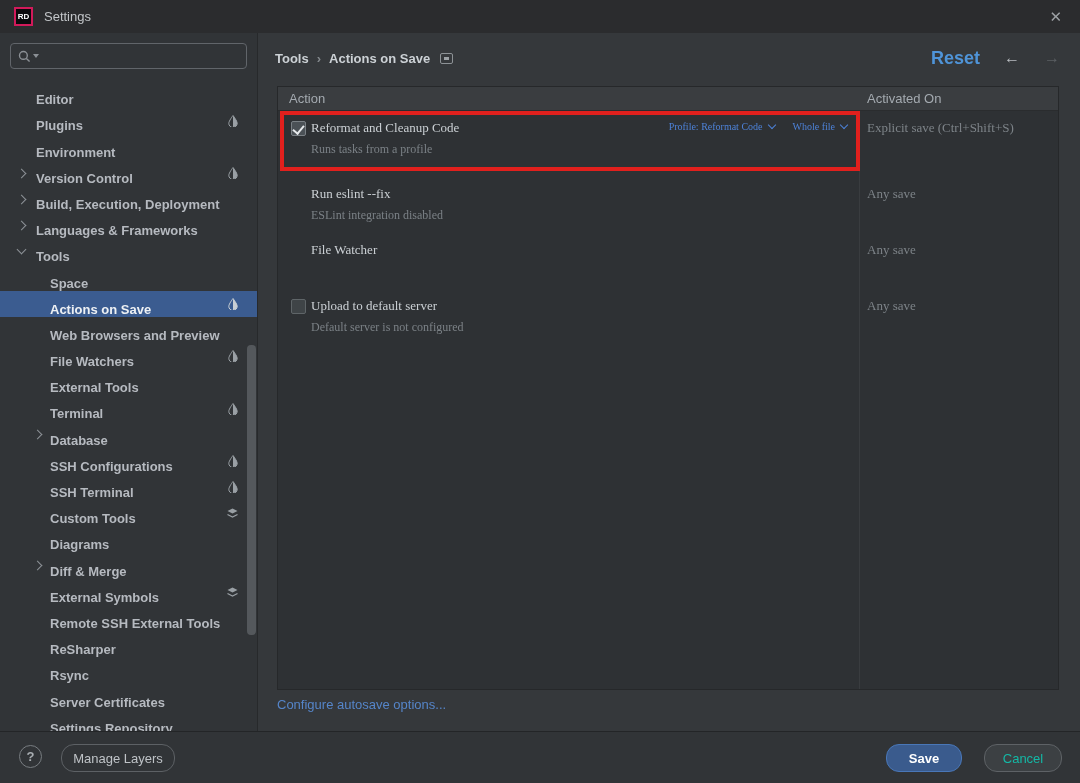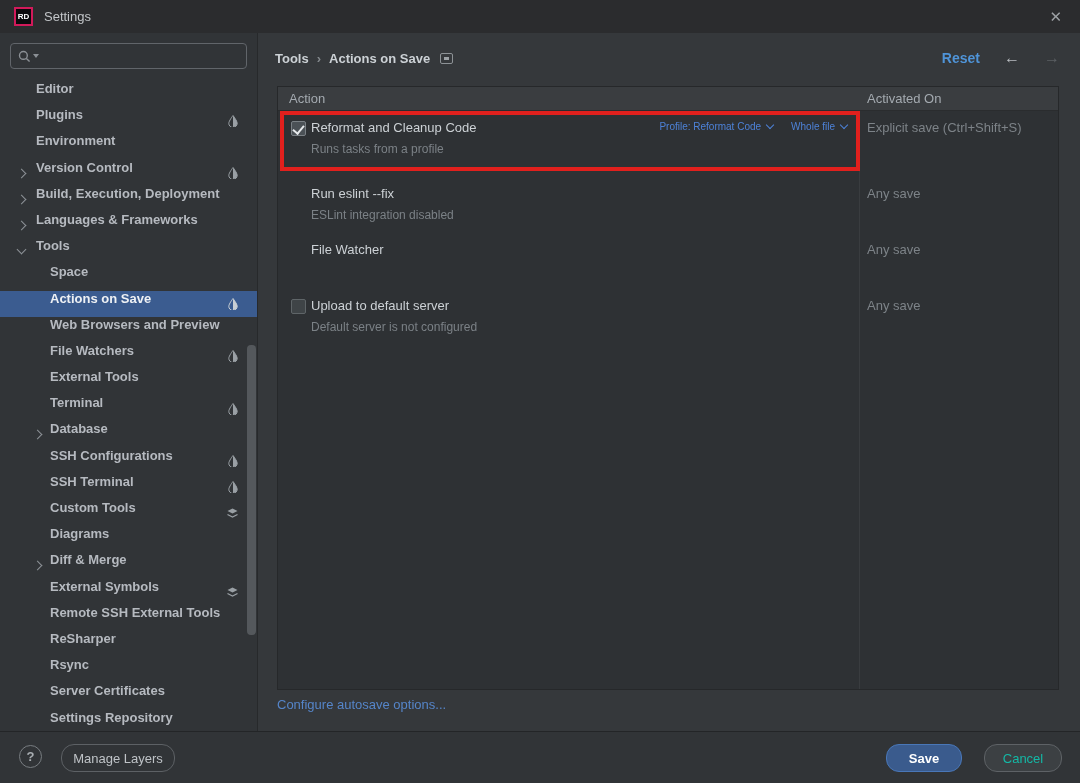--- a/index.html
+++ b/index.html
@@ -14,55 +14,55 @@
   .close-btn { margin-left:auto; margin-right:18px; color:#9da1a5; font-size:15px; cursor:default; }
 
   
   .sidebar { position:absolute; left:0; top:33px; width:258px; height:698px; background:#313437; border-right:1px solid #27292b; overflow:hidden; }
   .searchbox { position:absolute; left:10px; top:10px; width:237px; height:26px; border:1px solid #61656a; border-radius:4px; background:#313437; display:flex; align-items:center; padding-left:7px; }
   .searchbox svg { flex:0 0 auto; }
   .search-caret { width:0; height:0; border-left:3.5px solid transparent; border-right:3.5px solid transparent; border-top:4px solid #8b9095; margin-left:2px; }
   .search-input { flex:1; background:transparent; border:none; outline:none; color:#d0d3d6; font-size:13px; padding:0 6px; font-family:"Liberation Sans",sans-serif; }
 
   .tree { position:absolute; left:0; top:48px; width:258px; }
-  .item { position:relative; height:26.2px; display:flex; align-items:flex-start; font-size:13px; font-weight:600; color:#b6bac0; cursor:default; }
+  .item { position:relative; height:26.2px; display:flex; align-items:flex-end; font-size:13px; font-weight:600; color:#b6bac0; cursor:default; }
   .item .label { white-space:nowrap; }
   .item.l0 .label { margin-left:36px; }
   .item.l1 .label { margin-left:50px; }
   .item.sel { background:#3b5c90; color:#eef1f4; }
   .chev { position:absolute; width:7px; height:7px; border-right:1.5px solid #8d9297; border-bottom:1.5px solid #8d9297; }
   .item.l0 .chev { left:18px; top:10px; }
   .item.l1 .chev { left:34px; top:10px; }
   .chev.collapsed { transform:rotate(-45deg); }
   .chev.expanded  { transform:rotate(45deg); top:8px !important; }
   .badge { position:absolute; right:20px; top:7px; width:11px; height:13px; display:flex; align-items:center; justify-content:center; }
   .side-scroll { position:absolute; left:247px; top:312px; width:9px; height:290px; background:#5b5f63; border-radius:4px; opacity:.85; }
 
   
   .main { position:absolute; left:258px; top:33px; width:822px; height:698px; background:#35383b; }
   .crumbrow { position:absolute; left:17px; right:20px; top:12px; height:26px; display:flex; align-items:center; }
   .crumb { font-size:13px; font-weight:bold; color:#ccd1d5; }
   .crumb-sep { color:#84898d; font-size:13px; margin:0 8px; font-weight:bold; }
   .crumb-icon { width:13px; height:11px; border:1px solid #8d9296; border-radius:2px; margin-left:10px; position:relative; }
   .crumb-icon::after { content:""; position:absolute; left:3px; top:3px; right:3px; bottom:3px; background:#9ca1a5; }
-  .reset-link { margin-left:auto; color:#4f94d8; font-size:14px; font-weight:bold; cursor:pointer; }
+  .reset-link { margin-left:auto; color:#4f94d8; font-size:18px; font-weight:bold; cursor:pointer; }
   .nav-arrow { font-size:16px; margin-left:24px; cursor:pointer; }
   .nav-back { color:#b9bdc1; }
   .nav-fwd { color:#5c6064; }
 
   
   .panel { position:absolute; left:19px; top:53px; width:782px; height:604px; background:#2e3134; border:1px solid #26282a; }
   .col-divider { position:absolute; left:581px; top:0; bottom:0; width:1px; background:#393c3f; }
   .thead { position:absolute; left:0; top:0; right:0; height:24px; background:#3a3d40; border-bottom:1px solid #2a2c2e; display:flex; }
   .th { font-size:13px; color:#a4aab0; line-height:24px; }
   .th-action { width:581px; padding-left:11px; }
   .th-activated { padding-left:8px; }
 
   .rows { position:absolute; left:0; top:24px; right:0; }
-  .row { display:flex; }
+  .row { display:flex;font-family:Liberation Serif, serif; }
   .row-1 { height:58px; margin-bottom:8px; }
   .row-n { height:56px; }
   .action-cell { position:relative; width:581px; padding:9px 12px 0 33px; display:flex; align-items:flex-start; }
   .cb { position:absolute; left:13px; top:10px; width:15px; height:15px; border:1px solid #7a8085; border-radius:2px; background:#4b5156; }
   .cb.checked::after { content:""; position:absolute; left:3px; top:1px; width:5px; height:9px; border-right:2px solid #e6e9eb; border-bottom:2px solid #e6e9eb; transform:rotate(40deg); }
   .cb.unchecked { border-color:#5f6568; background:#3f4447; }
   .titles { flex:1; min-width:0; }
   .row-title { font-size:13px; color:#ccd1d5; line-height:15px; }
   .row-sub { font-size:12px; color:#7b8186; line-height:15px; margin-top:7px; }
   .controls { display:flex; gap:18px; margin-top:1px; }

